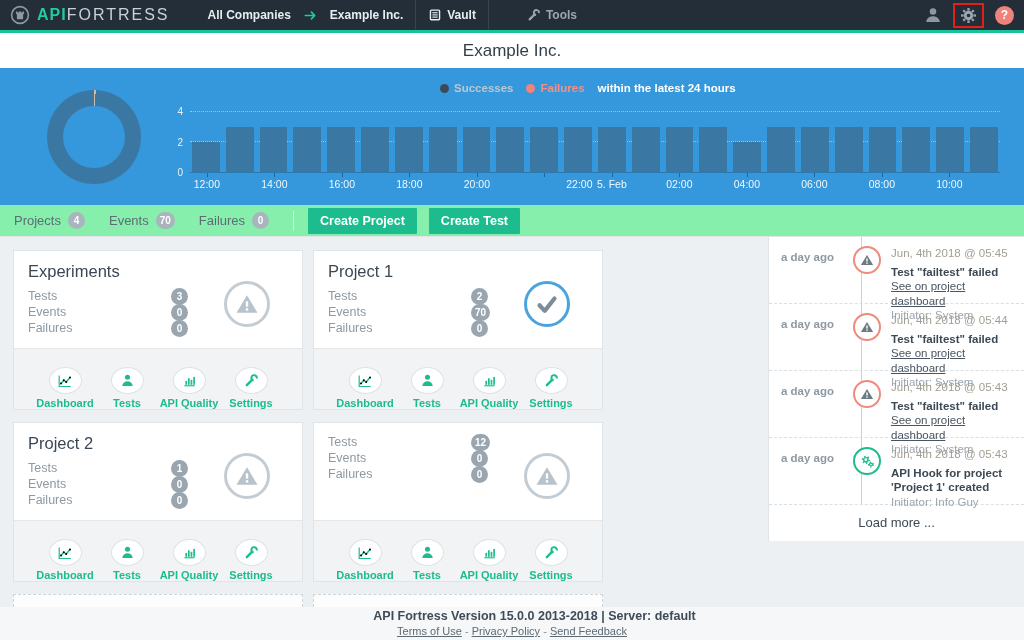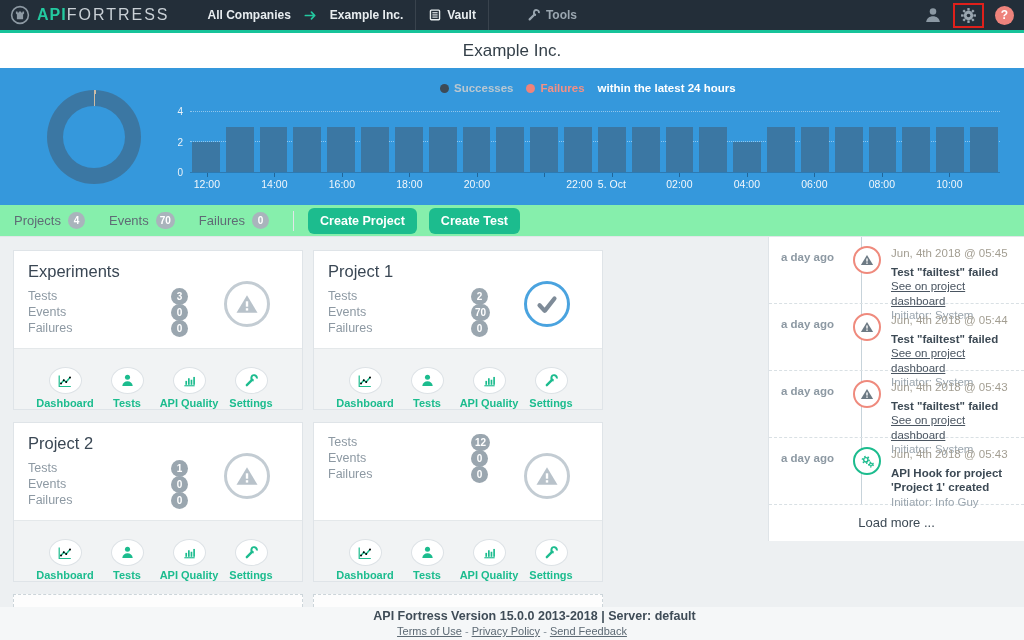--- a/index.html
+++ b/index.html
@@ -54,21 +54,21 @@
   .xtick-mark { position:absolute; top:0; width:1px; height:4px; background:rgba(16,62,98,.55); }
   
   .toolbar { height:32px; background:#86efac; border-bottom:1px solid #e2e6e9; display:flex; align-items:center;
              padding:0 14px; gap:12px; }
   .stat { display:flex; align-items:center; gap:7px; font-size:13px; color:#5f6b75; margin-right:12px; }
   .count-badge { min-width:17px; height:17px; border-radius:9px; background:#a9b4bc; color:#fff;
                  font-size:10px; font-weight:bold; display:inline-flex; align-items:center;
                  justify-content:center; padding:0 4px; }
   .toolbar-sep { width:1px; height:20px; background:#e2e6e9; margin-right:2px; }
   .btn-teal { background:#1cbc8e; color:#fff; font-size:12.5px; font-weight:bold; border:none;
-              border-radius:6px; padding:6px 12px; cursor:pointer; font-family:inherit; }
+              border-radius:1px; padding:6px 12px; cursor:pointer; font-family:inherit; }
   .toolbar-right { margin-left:auto; display:flex; align-items:center; gap:12px; }
   .filter-select { display:flex; align-items:center; gap:6px; font-size:12.5px; color:#4a5560; cursor:pointer; }
   .btn-update { background:#8ea4b2; color:#fff; font-size:12.5px; font-weight:bold; border:none;
                 border-radius:3px; padding:6px 10px; display:flex; align-items:center; gap:6px;
                 cursor:pointer; font-family:inherit; }
   
   .content { position:relative; height:370px; }
   .cards-area { margin-right:256px; padding:13px 0 0 13px; display:flex; flex-wrap:wrap; gap:12px 10px; }
   .card { width:290px; height:160px; background:#fff; border:1px solid #dfe4e8; }
   .card-top { position:relative; height:97px; padding:11px 14px 0; }
@@ -243,21 +243,21 @@
           <span class="xtick-label" style="left: 10.4167%;">14:00</span>
           <span class="xtick-mark" style="left: 18.75%;"></span>
           <span class="xtick-label" style="left: 18.75%;">16:00</span>
           <span class="xtick-mark" style="left: 27.0833%;"></span>
           <span class="xtick-label" style="left: 27.0833%;">18:00</span>
           <span class="xtick-mark" style="left: 35.4167%;"></span>
           <span class="xtick-label" style="left: 35.4167%;">20:00</span>
           <span class="xtick-mark" style="left: 43.75%;"></span>
           <span class="xtick-label" style="left: 43.75%; margin-left: 35px;">22:00</span>
           <span class="xtick-mark" style="left: 52.0833%;"></span>
-          <span class="xtick-label" style="left: 52.0833%;">5. Oct</span>
+          <span class="xtick-label" style="left: 52.0833%;">5. Feb</span>
           <span class="xtick-mark" style="left: 60.4167%;"></span>
           <span class="xtick-label" style="left: 60.4167%;">02:00</span>
           <span class="xtick-mark" style="left: 68.75%;"></span>
           <span class="xtick-label" style="left: 68.75%;">04:00</span>
           <span class="xtick-mark" style="left: 77.0833%;"></span>
           <span class="xtick-label" style="left: 77.0833%;">06:00</span>
           <span class="xtick-mark" style="left: 85.4167%;"></span>
           <span class="xtick-label" style="left: 85.4167%;">08:00</span>
           <span class="xtick-mark" style="left: 93.75%;"></span>
           <span class="xtick-label" style="left: 93.75%;">10:00</span>

